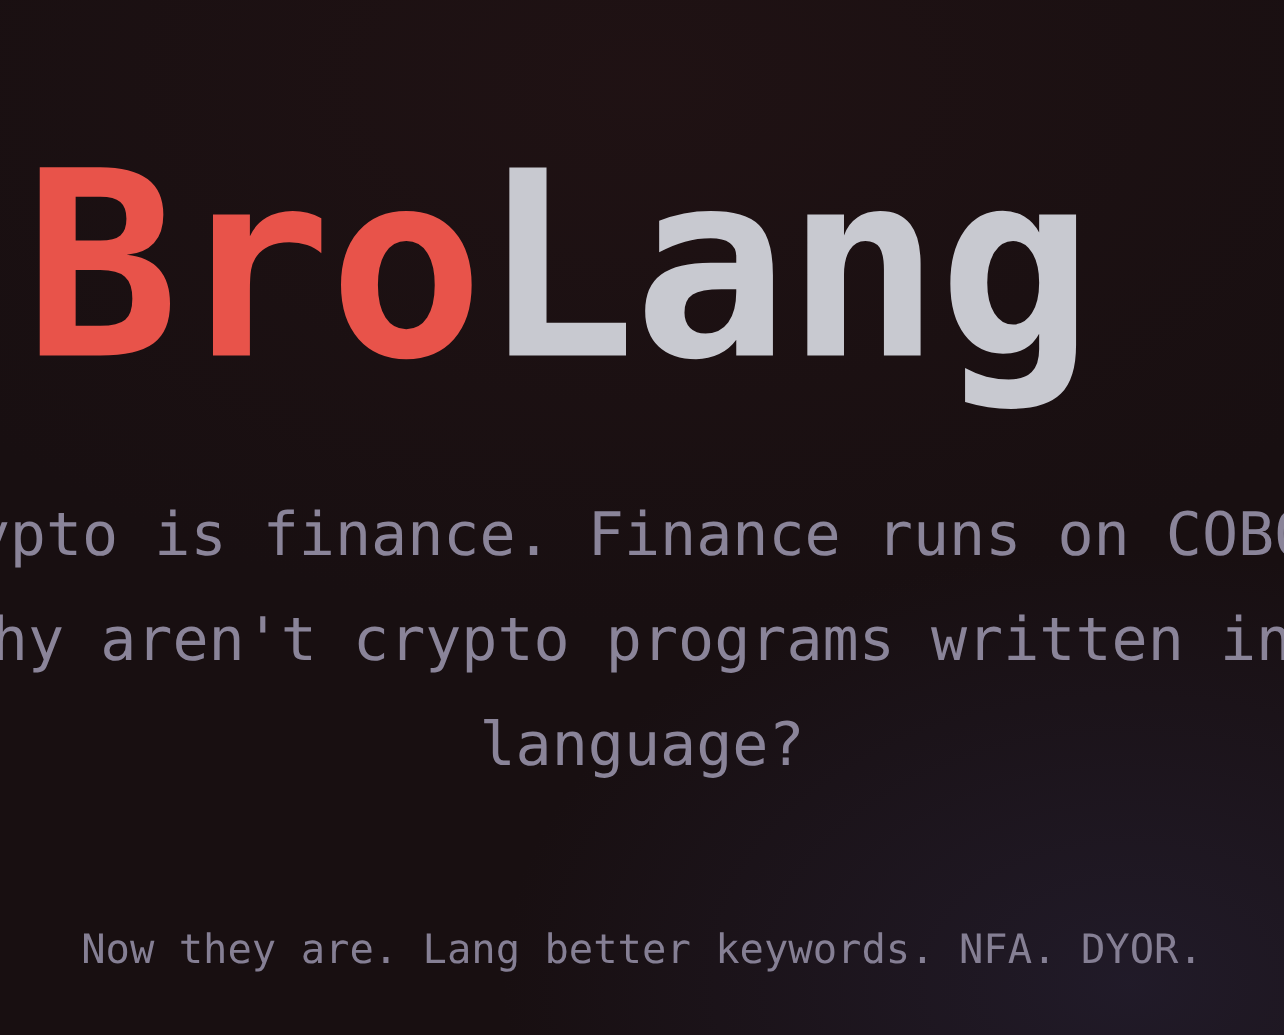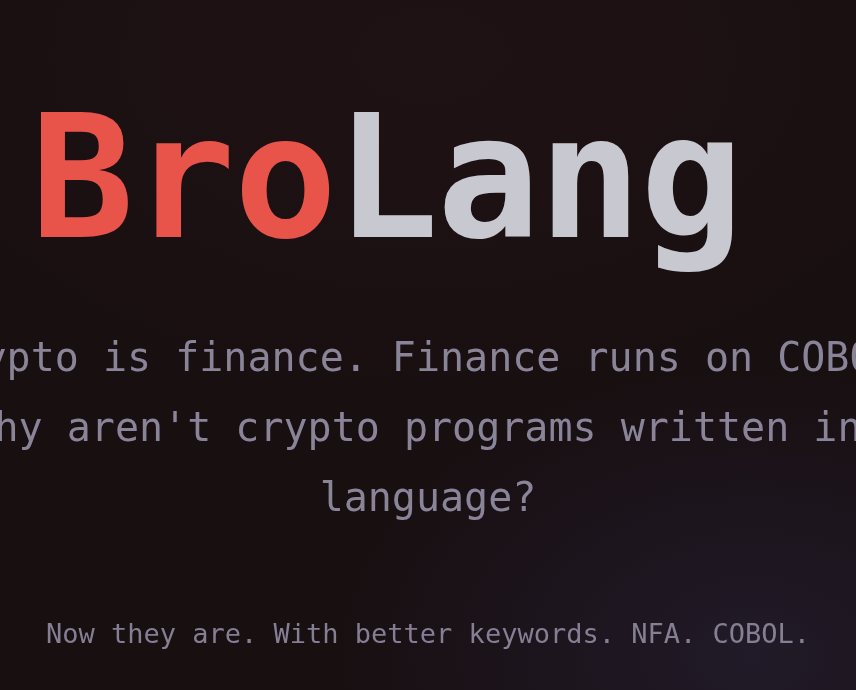--- a/index.html
+++ b/index.html
@@ -22,23 +22,23 @@
     background:
       radial-gradient(ellipse 70% 60% at 88% 95%, rgba(40, 36, 60, 0.55) 0%, rgba(26, 16, 18, 0) 70%),
       radial-gradient(ellipse 90% 70% at 50% 8%, rgba(32, 18, 20, 0.9) 0%, rgba(24, 15, 17, 1) 75%),
       #19100f;
   }
 
   
   #title-block {
     position: absolute;
     top: 92px;
-    left: 0;
+    left: 16px;
     width: 772px;
-    text-align: center;
+    text-align: left;
     white-space: nowrap;
     line-height: 1;
   }
   .title-text {
     font-family: "DejaVu Sans Mono", monospace;
     font-size: 172px;
     font-weight: bold;
     letter-spacing: -2px;
   }
   #title-bro  { color: #e8534a; }
@@ -86,15 +86,15 @@
   <div id="title-block">
     <span class="title-text" id="title-bro">Bro</span><span class="title-text" id="title-lang">Lang</span>
   </div>
 
   <div id="subtitle-block">
     <span class="subtitle-line">Crypto is finance. Finance runs on COBOL.</span>
     <span class="subtitle-line">So why aren't crypto programs written in the</span>
     <span class="subtitle-line">language?</span>
   </div>
 
-  <div id="tagline">Now they are. With better keywords. NFA. COBOL.</div>
+  <div id="tagline">Now they are. Lang better keywords. NFA. DYOR.</div>
 
 </div>
 
 </body></html>

